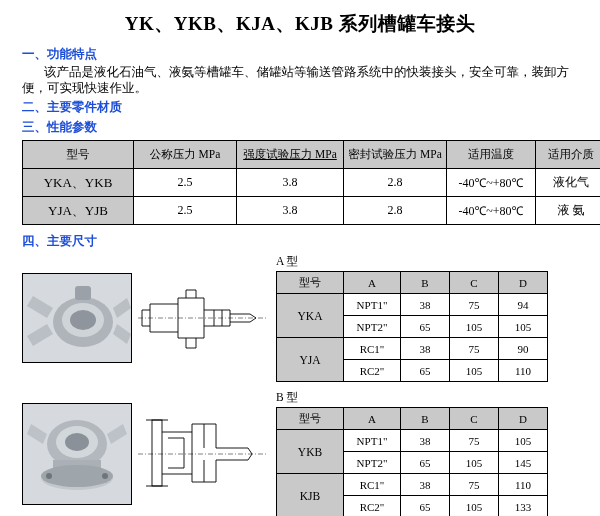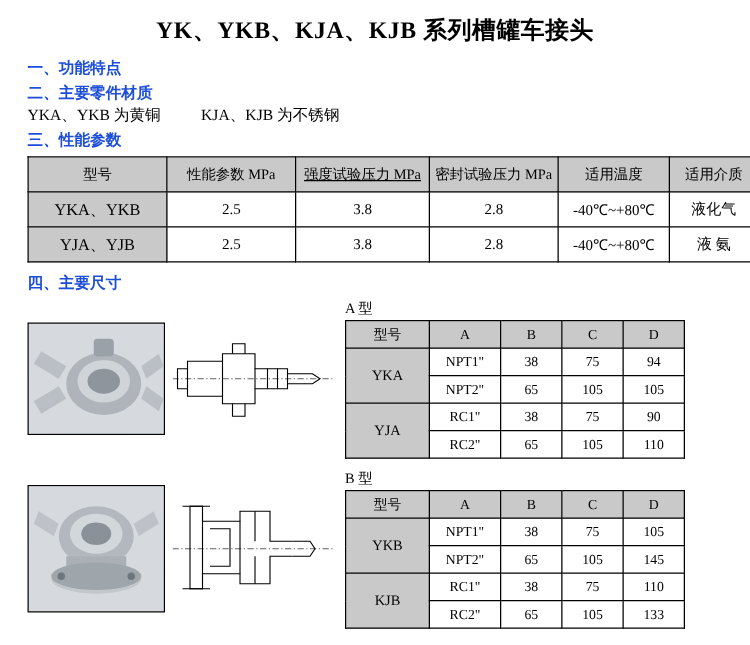--- a/index.html
+++ b/index.html
@@ -157,35 +157,31 @@
   svg { display: block; }
 </style>
 </head>
 <body>
 
 <div class="page">
 
   <div class="doc-title">YK、YKB、KJA、KJB 系列槽罐车接头</div>
 
   <div class="section-head">一、功能特点</div>
+  <div class="body-text indent">该产品是液化石油气、液氨等槽罐车、储罐站等输送管路系统中的快装接头，安全可靠，装卸方便，可实现快速作业。</div>
 
   <div class="section-head">二、主要零件材质</div>
-  <div class="mat-line">
-    <span>YKA、YKB 为黄铜</span>
-    <span class="gap"></span>
-    <span>KJA、KJB 为不锈钢</span>
-  </div>
 
   <div class="section-head">三、性能参数</div>
 
   <table class="perf-table">
     <tbody>
         <tr>
       <td class="hdr wide-type">型号</td>
-      <td class="hdr c2">性能参数 MPa</td>
+      <td class="hdr c2">公称压力 MPa</td>
       <td class="hdr c3">强度试验压力 MPa</td>
       <td class="hdr c4">密封试验压力 MPa</td>
       <td class="hdr c5">适用温度</td>
       <td class="hdr c6">适用介质</td>
     </tr>
     <tr>
       <td class="rowhdr">YKA、YKB</td>
       <td>2.5</td>
       <td>3.8</td>
       <td>2.8</td>

